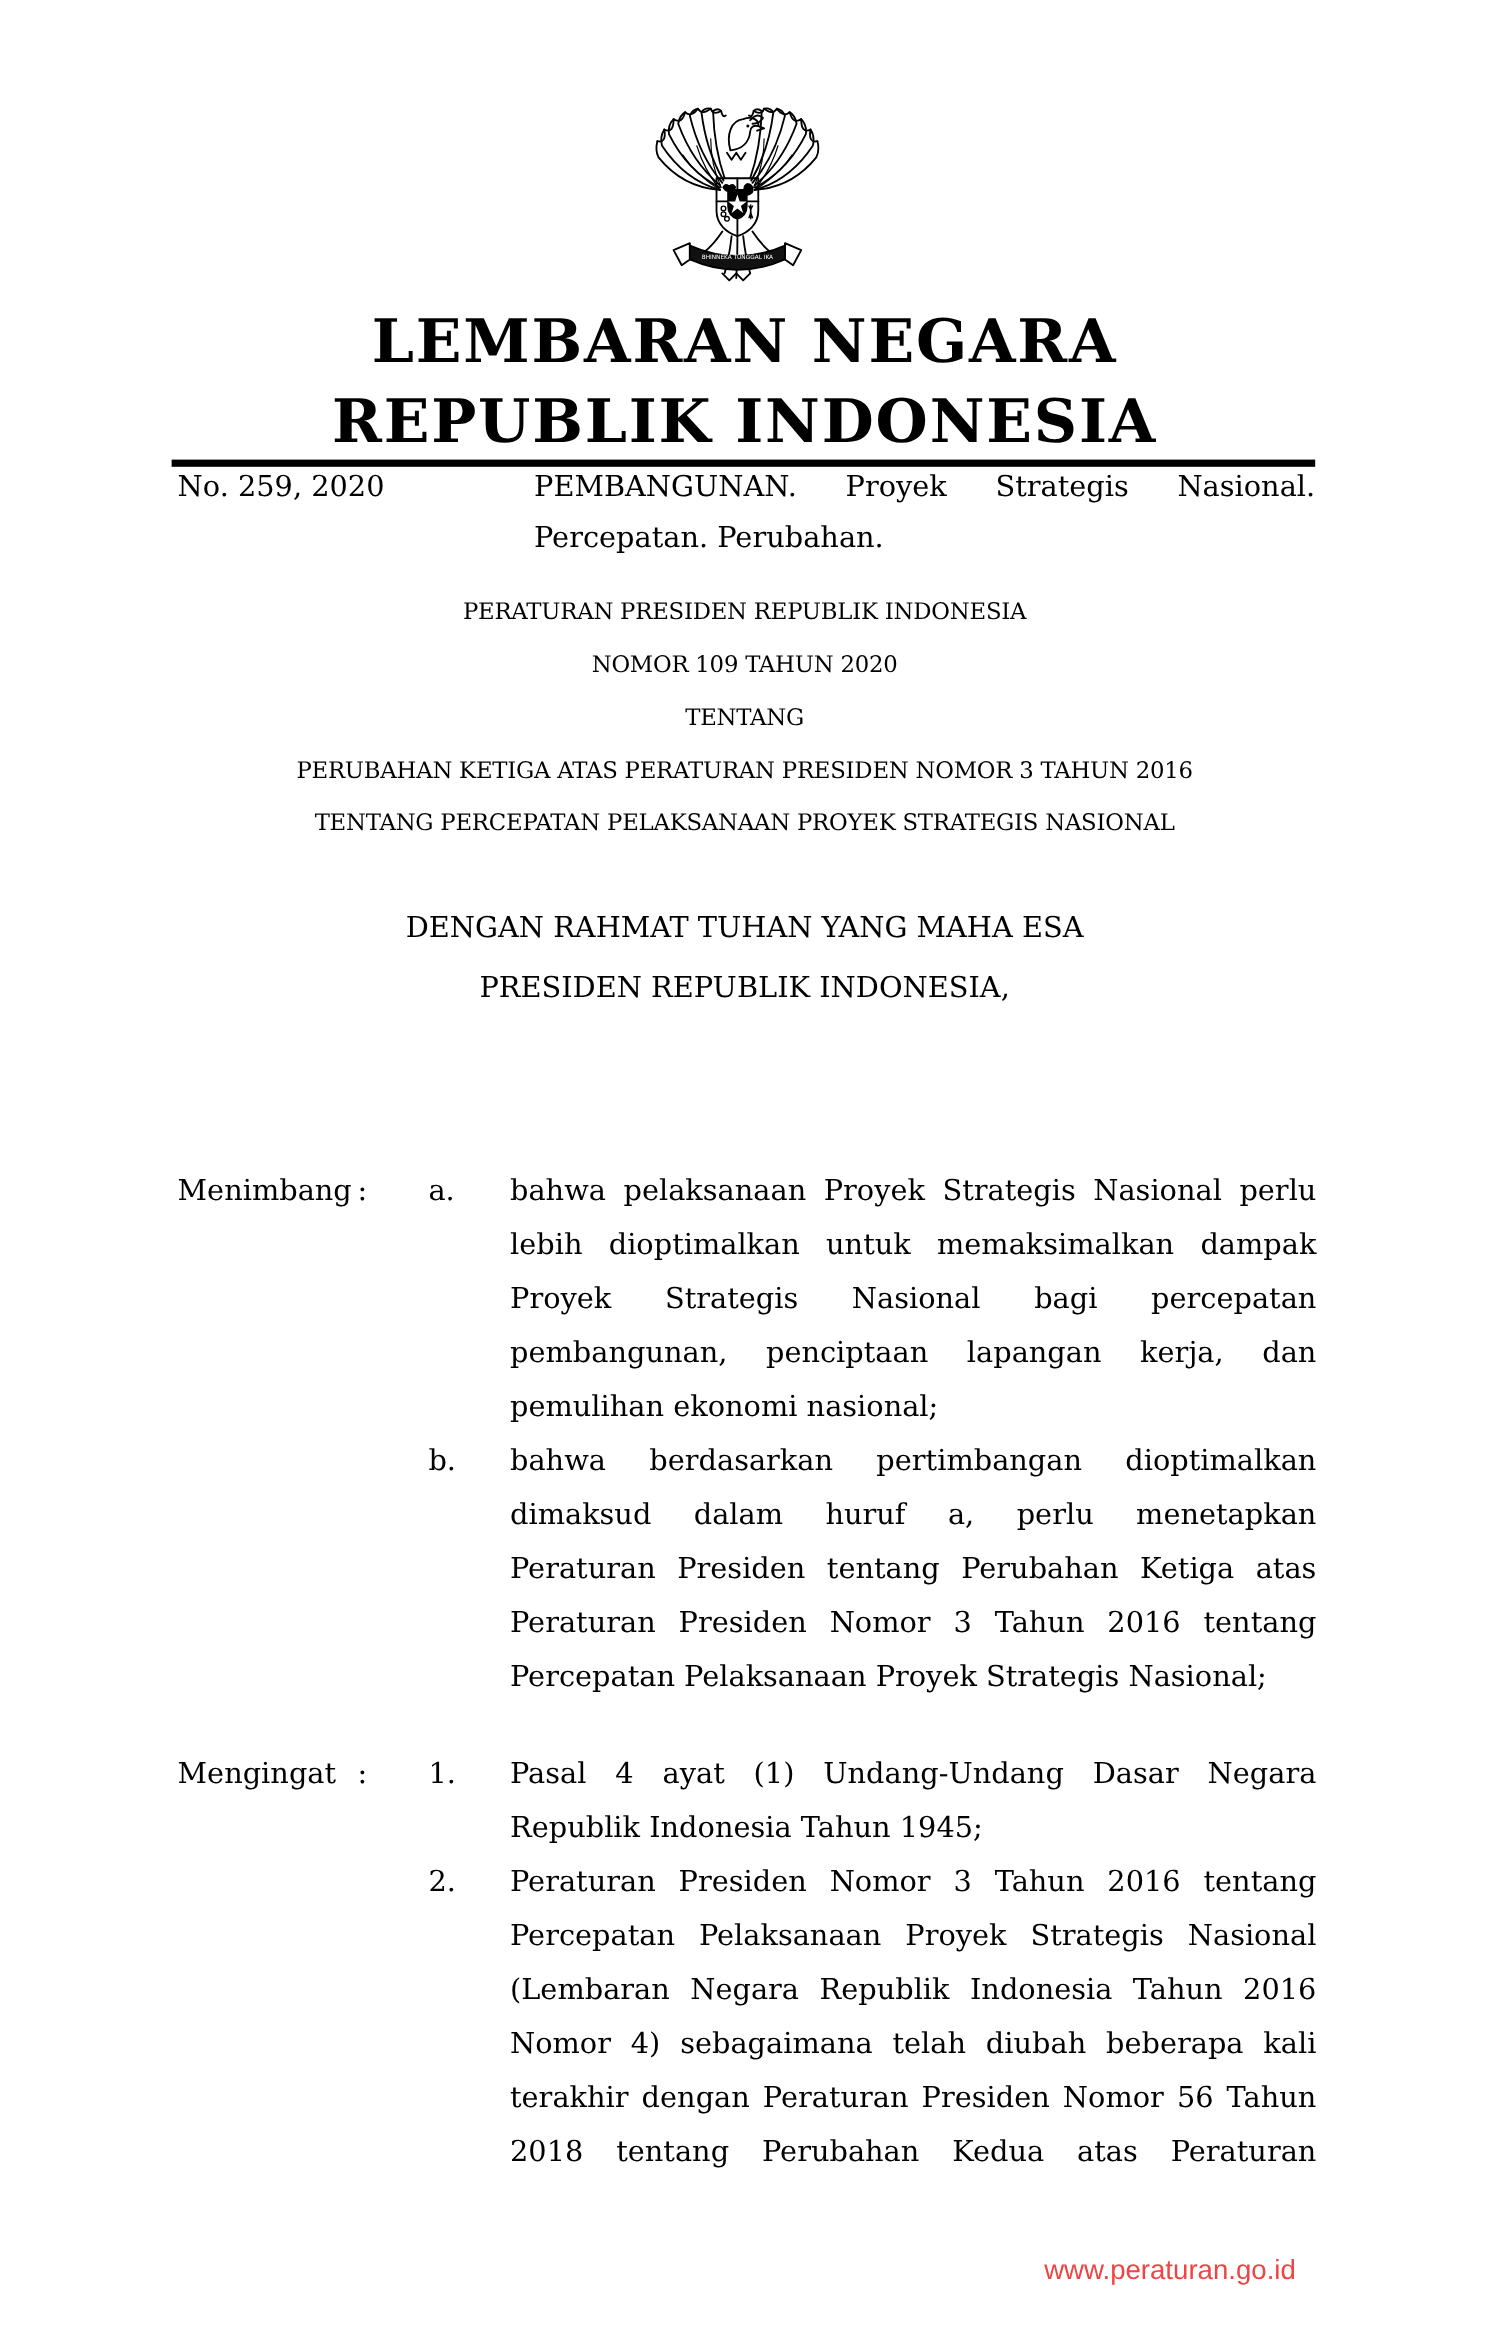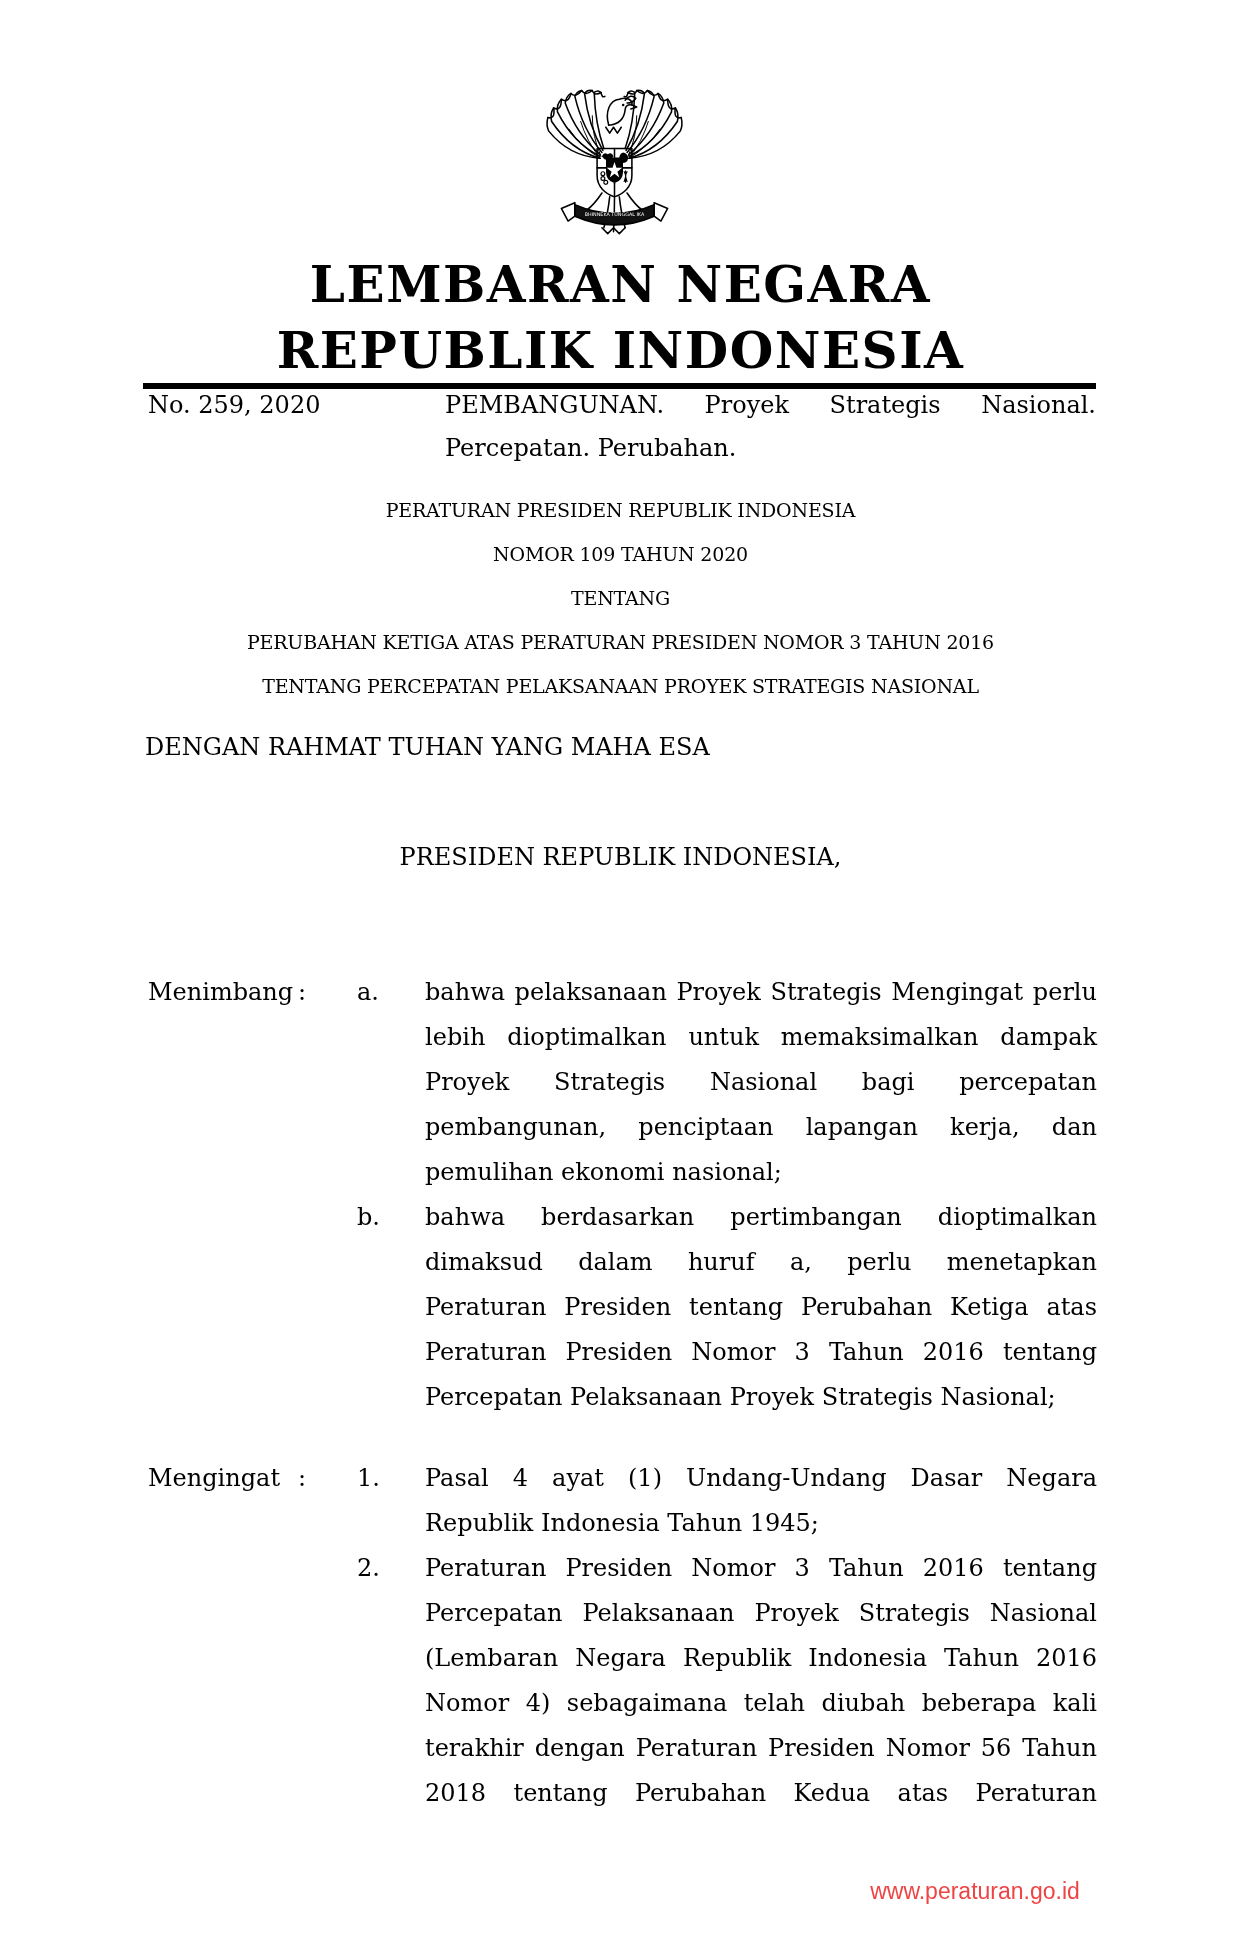--- a/index.html
+++ b/index.html
@@ -30,25 +30,25 @@
   .masthead-subject{
     position:absolute;left:445px;top:384px;width:651px;font-size:24px;
   }
   
   .headings{
     position:absolute;left:145px;top:488px;width:951px;
     text-align:center;font-size:19px;letter-spacing:-0.2px;
   }
   .headings .hline{height:44px;line-height:44px;white-space:nowrap;}
   .invocation{
-    position:absolute;left:145px;top:725px;width:951px;height:44px;line-height:44px;
-    text-align:left;font-size:24px;white-space:nowrap;
+    position:absolute;left:145px;top:751px;width:951px;height:44px;line-height:44px;
+    text-align:center;font-size:24px;white-space:nowrap;
   }
   .addressee{
-    position:absolute;left:145px;top:835px;width:951px;height:44px;line-height:44px;
+    position:absolute;left:145px;top:801px;width:951px;height:44px;line-height:44px;
     text-align:center;font-size:24px;white-space:nowrap;
   }
   
   .section{position:absolute;left:145px;width:952px;font-size:24px;}
   .section-menimbang{top:970px;}
   .section-mengingat{top:1456px;}
   .sec-label{position:absolute;left:3px;top:0;height:45px;line-height:45px;}
   .sec-colon{position:absolute;left:153px;top:0;height:45px;line-height:45px;}
   .sec-items{position:absolute;left:280px;top:0;width:672px;}
   .sec-item{position:relative;}
@@ -166,21 +166,21 @@
   <div class="invocation">DENGAN RAHMAT TUHAN YANG MAHA ESA</div>
   <div class="addressee">PRESIDEN REPUBLIK INDONESIA,</div>
 
   <div class="section section-menimbang">
     <span class="sec-label">Menimbang</span>
     <span class="sec-colon">:</span>
     <div class="sec-items">
         <div class="sec-item">
           <span class="marker">a.</span>
           <div class="item-lines">
-            <div class="tline just">bahwa pelaksanaan Proyek Strategis Mengingat perlu</div>
+            <div class="tline just">bahwa pelaksanaan Proyek Strategis Nasional perlu</div>
             <div class="tline just">lebih dioptimalkan untuk memaksimalkan dampak</div>
             <div class="tline just">Proyek Strategis Nasional bagi percepatan</div>
             <div class="tline just">pembangunan, penciptaan lapangan kerja, dan</div>
             <div class="tline">pemulihan ekonomi nasional;</div>
           </div>
         </div>
         <div class="sec-item">
           <span class="marker">b.</span>
           <div class="item-lines">
             <div class="tline just">bahwa berdasarkan pertimbangan dioptimalkan</div>

